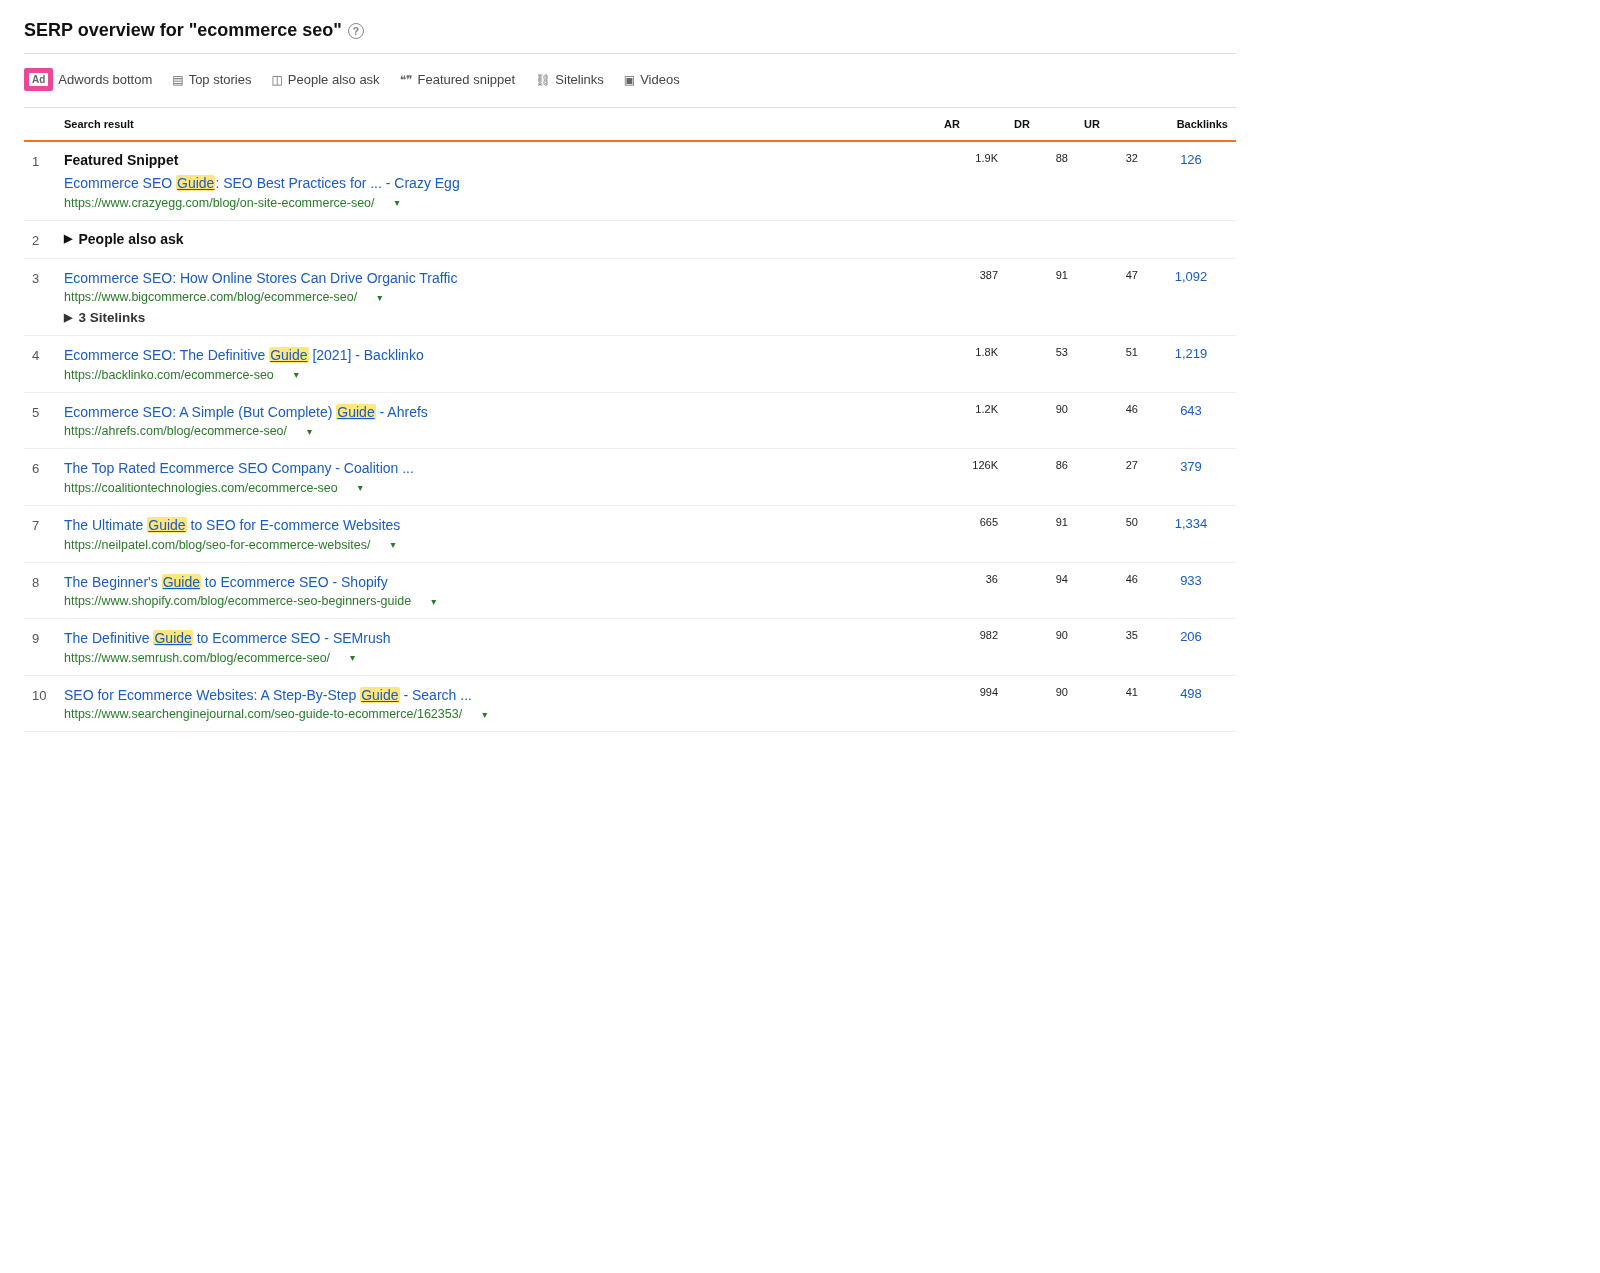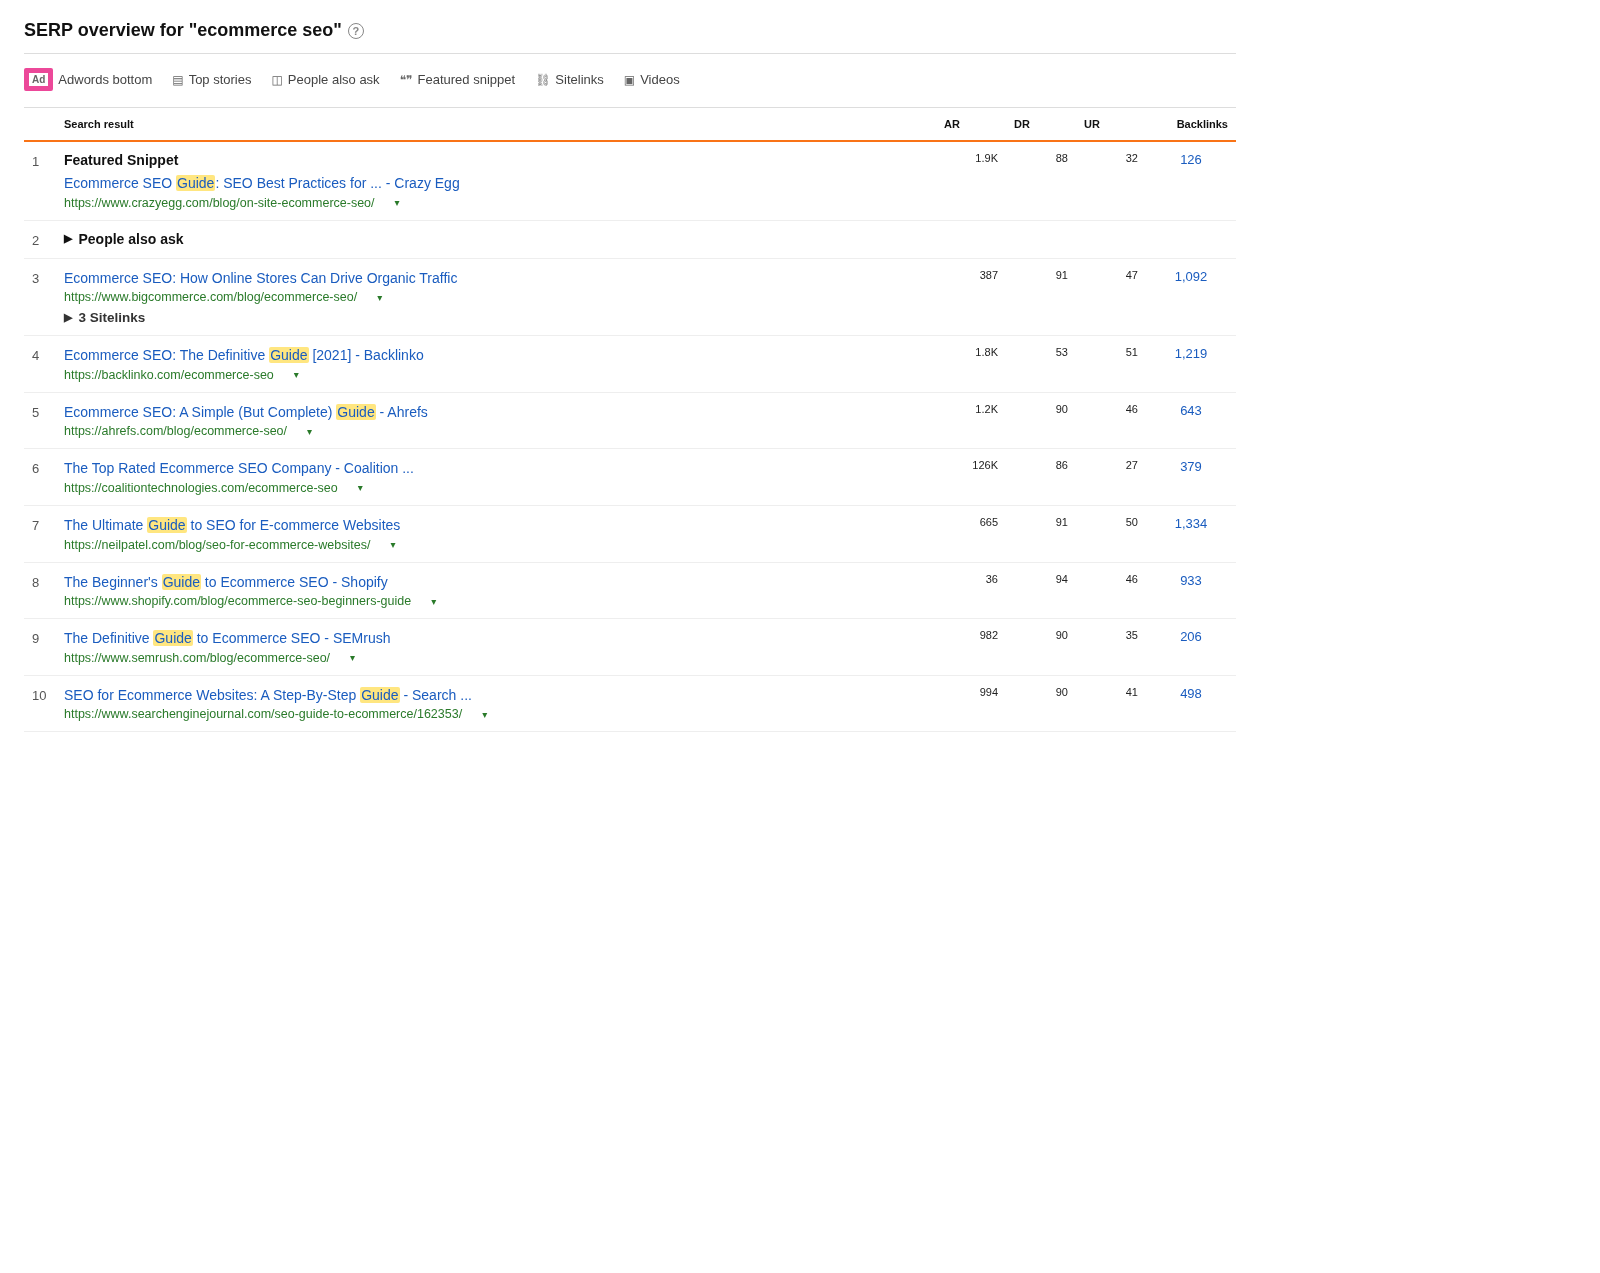--- a/index.html
+++ b/index.html
@@ -186,20 +186,21 @@
       display: flex;
       align-items: center;
       gap: 6px;
       margin-top: 6px;
     }
 
     .highlight {
       background-color: #ffe680;
       border-radius: 2px;
       padding: 0 1px;
+      text-decoration: underline;
     }
   </style>
 </head>
 <body>
 
 <div class="page-header">
   <span>SERP overview for "ecommerce seo"</span>
   <span class="help-icon">?</span>
 </div>
 

